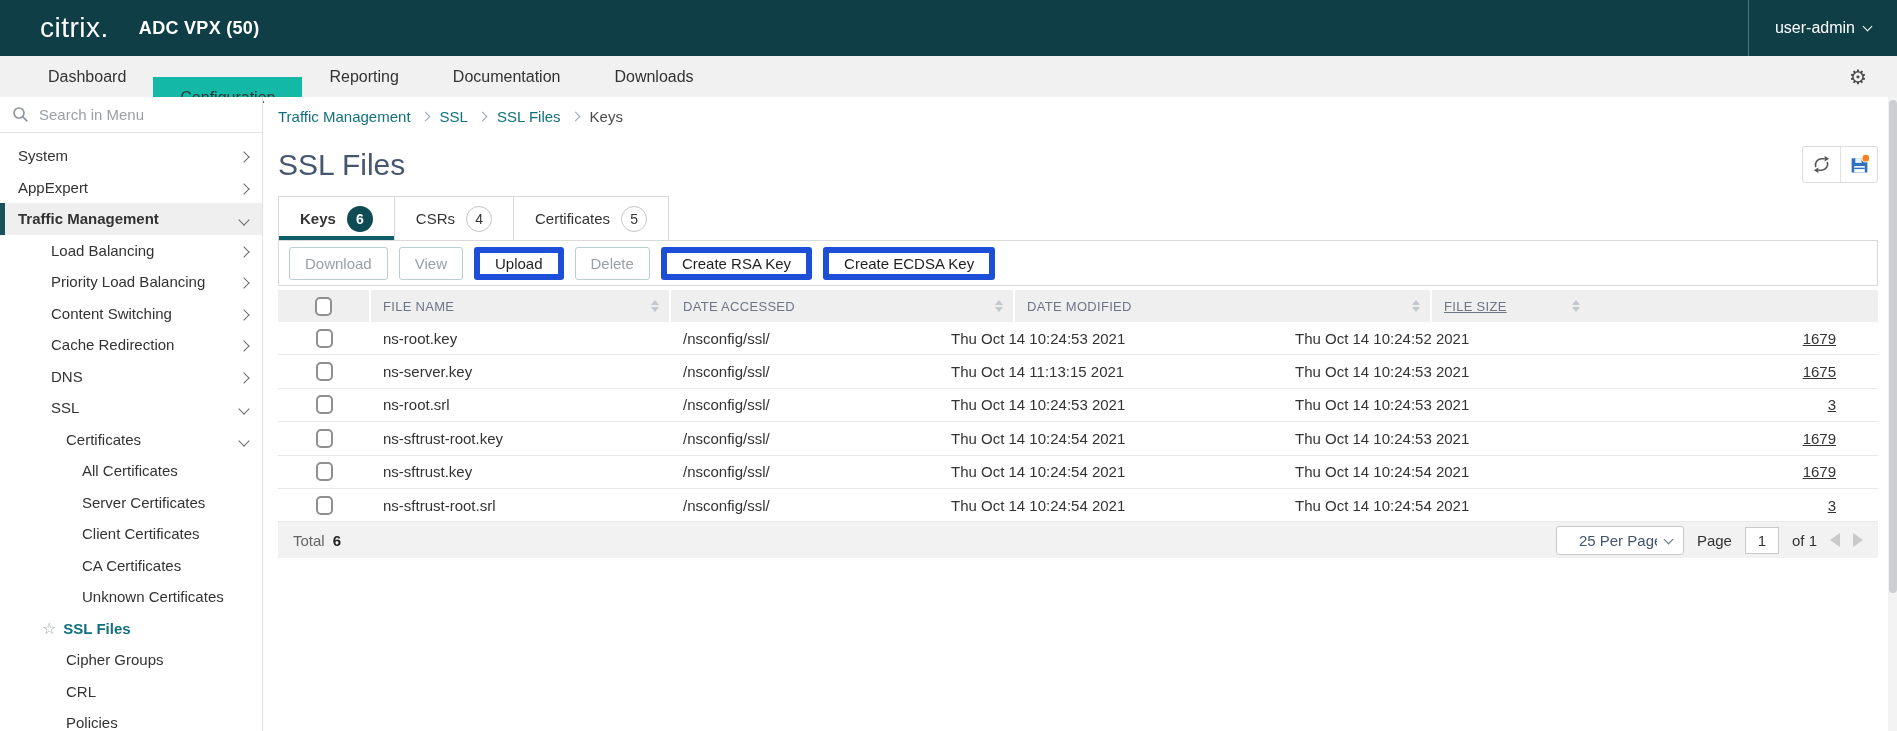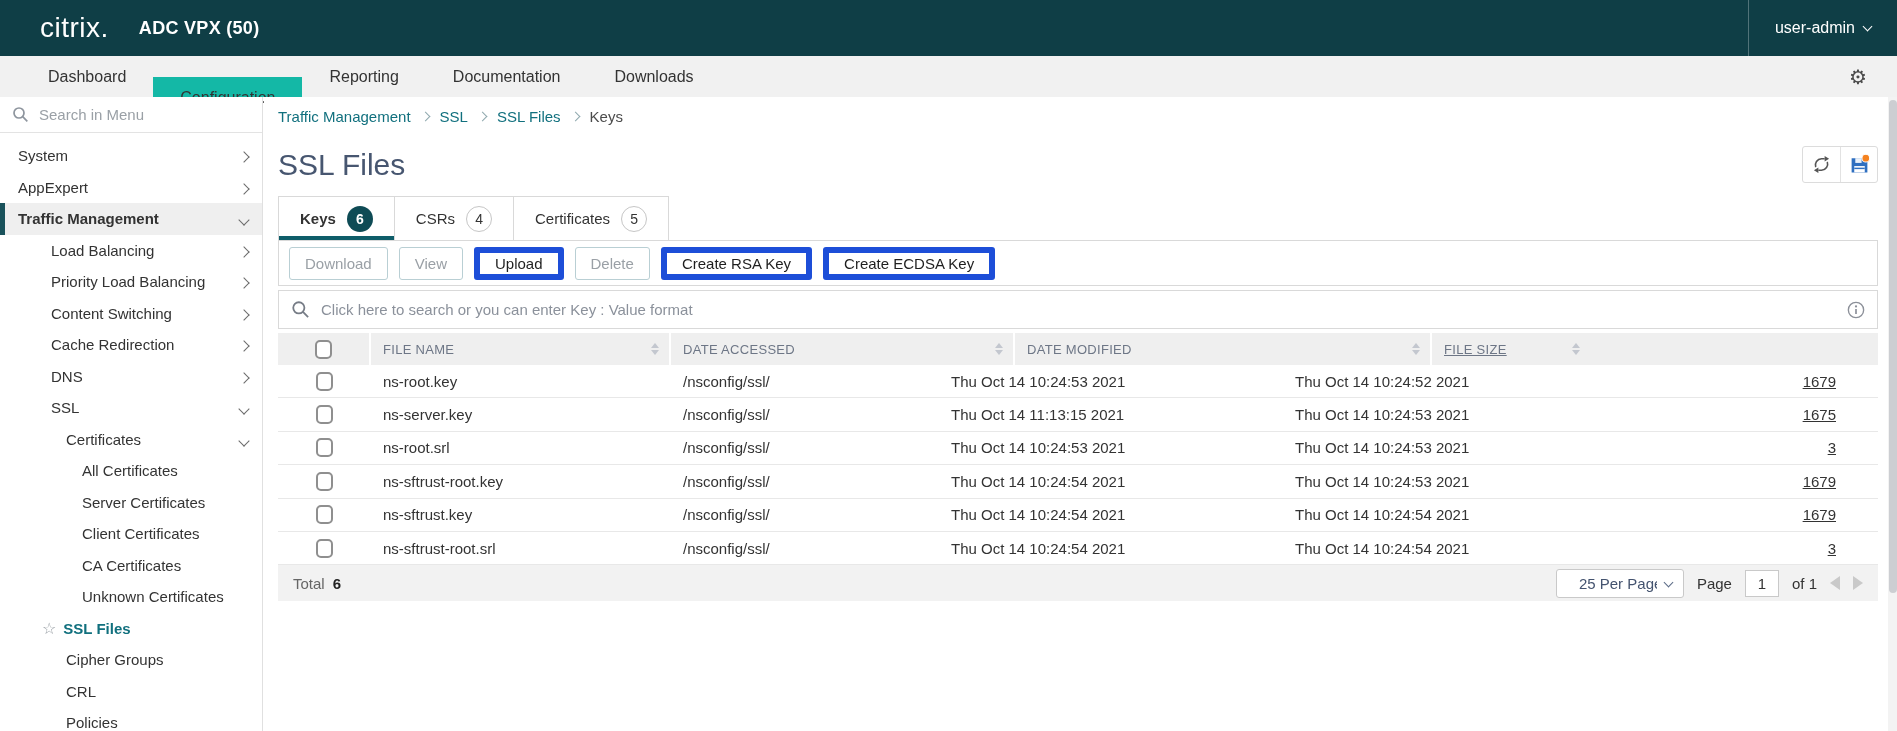--- a/index.html
+++ b/index.html
@@ -277,32 +277,20 @@
 
     <div class="toolbar">
       <button class="btn off">Download</button>
       <button class="btn off">View</button>
       <button class="btn on">Upload</button>
       <button class="btn off">Delete</button>
       <button class="btn on">Create RSA Key</button>
       <button class="btn on">Create ECDSA Key</button>
     </div>
 
-    <div class="searchbar">
-      <svg width="19" height="19" viewBox="0 0 17 17">
-        <circle cx="7" cy="7" r="5" fill="none" stroke="#767c86" stroke-width="1.6"></circle>
-        <line x1="10.7" y1="10.7" x2="15.3" y2="15.3" stroke="#767c86" stroke-width="1.6"></line>
-      </svg>
-      <input placeholder="Click here to search or you can enter Key : Value format" style="">
-      <svg width="18" height="18" viewBox="0 0 16 16">
-        <circle cx="8" cy="8" r="6.8" fill="none" stroke="#8c9099" stroke-width="1.2"></circle>
-        <circle cx="8" cy="4.8" r="1" fill="#8c9099"></circle>
-        <line x1="8" y1="7.2" x2="8" y2="11.6" stroke="#8c9099" stroke-width="1.5"></line>
-      </svg>
-    </div>
 
     <div class="table">
       <div class="thead">
         <div class="th c0">
             <span class="cb"></span>
           </div>
         <div class="th c1">
             <span>FILE NAME</span>
             <span class="sort">
               <span class="up"></span>

